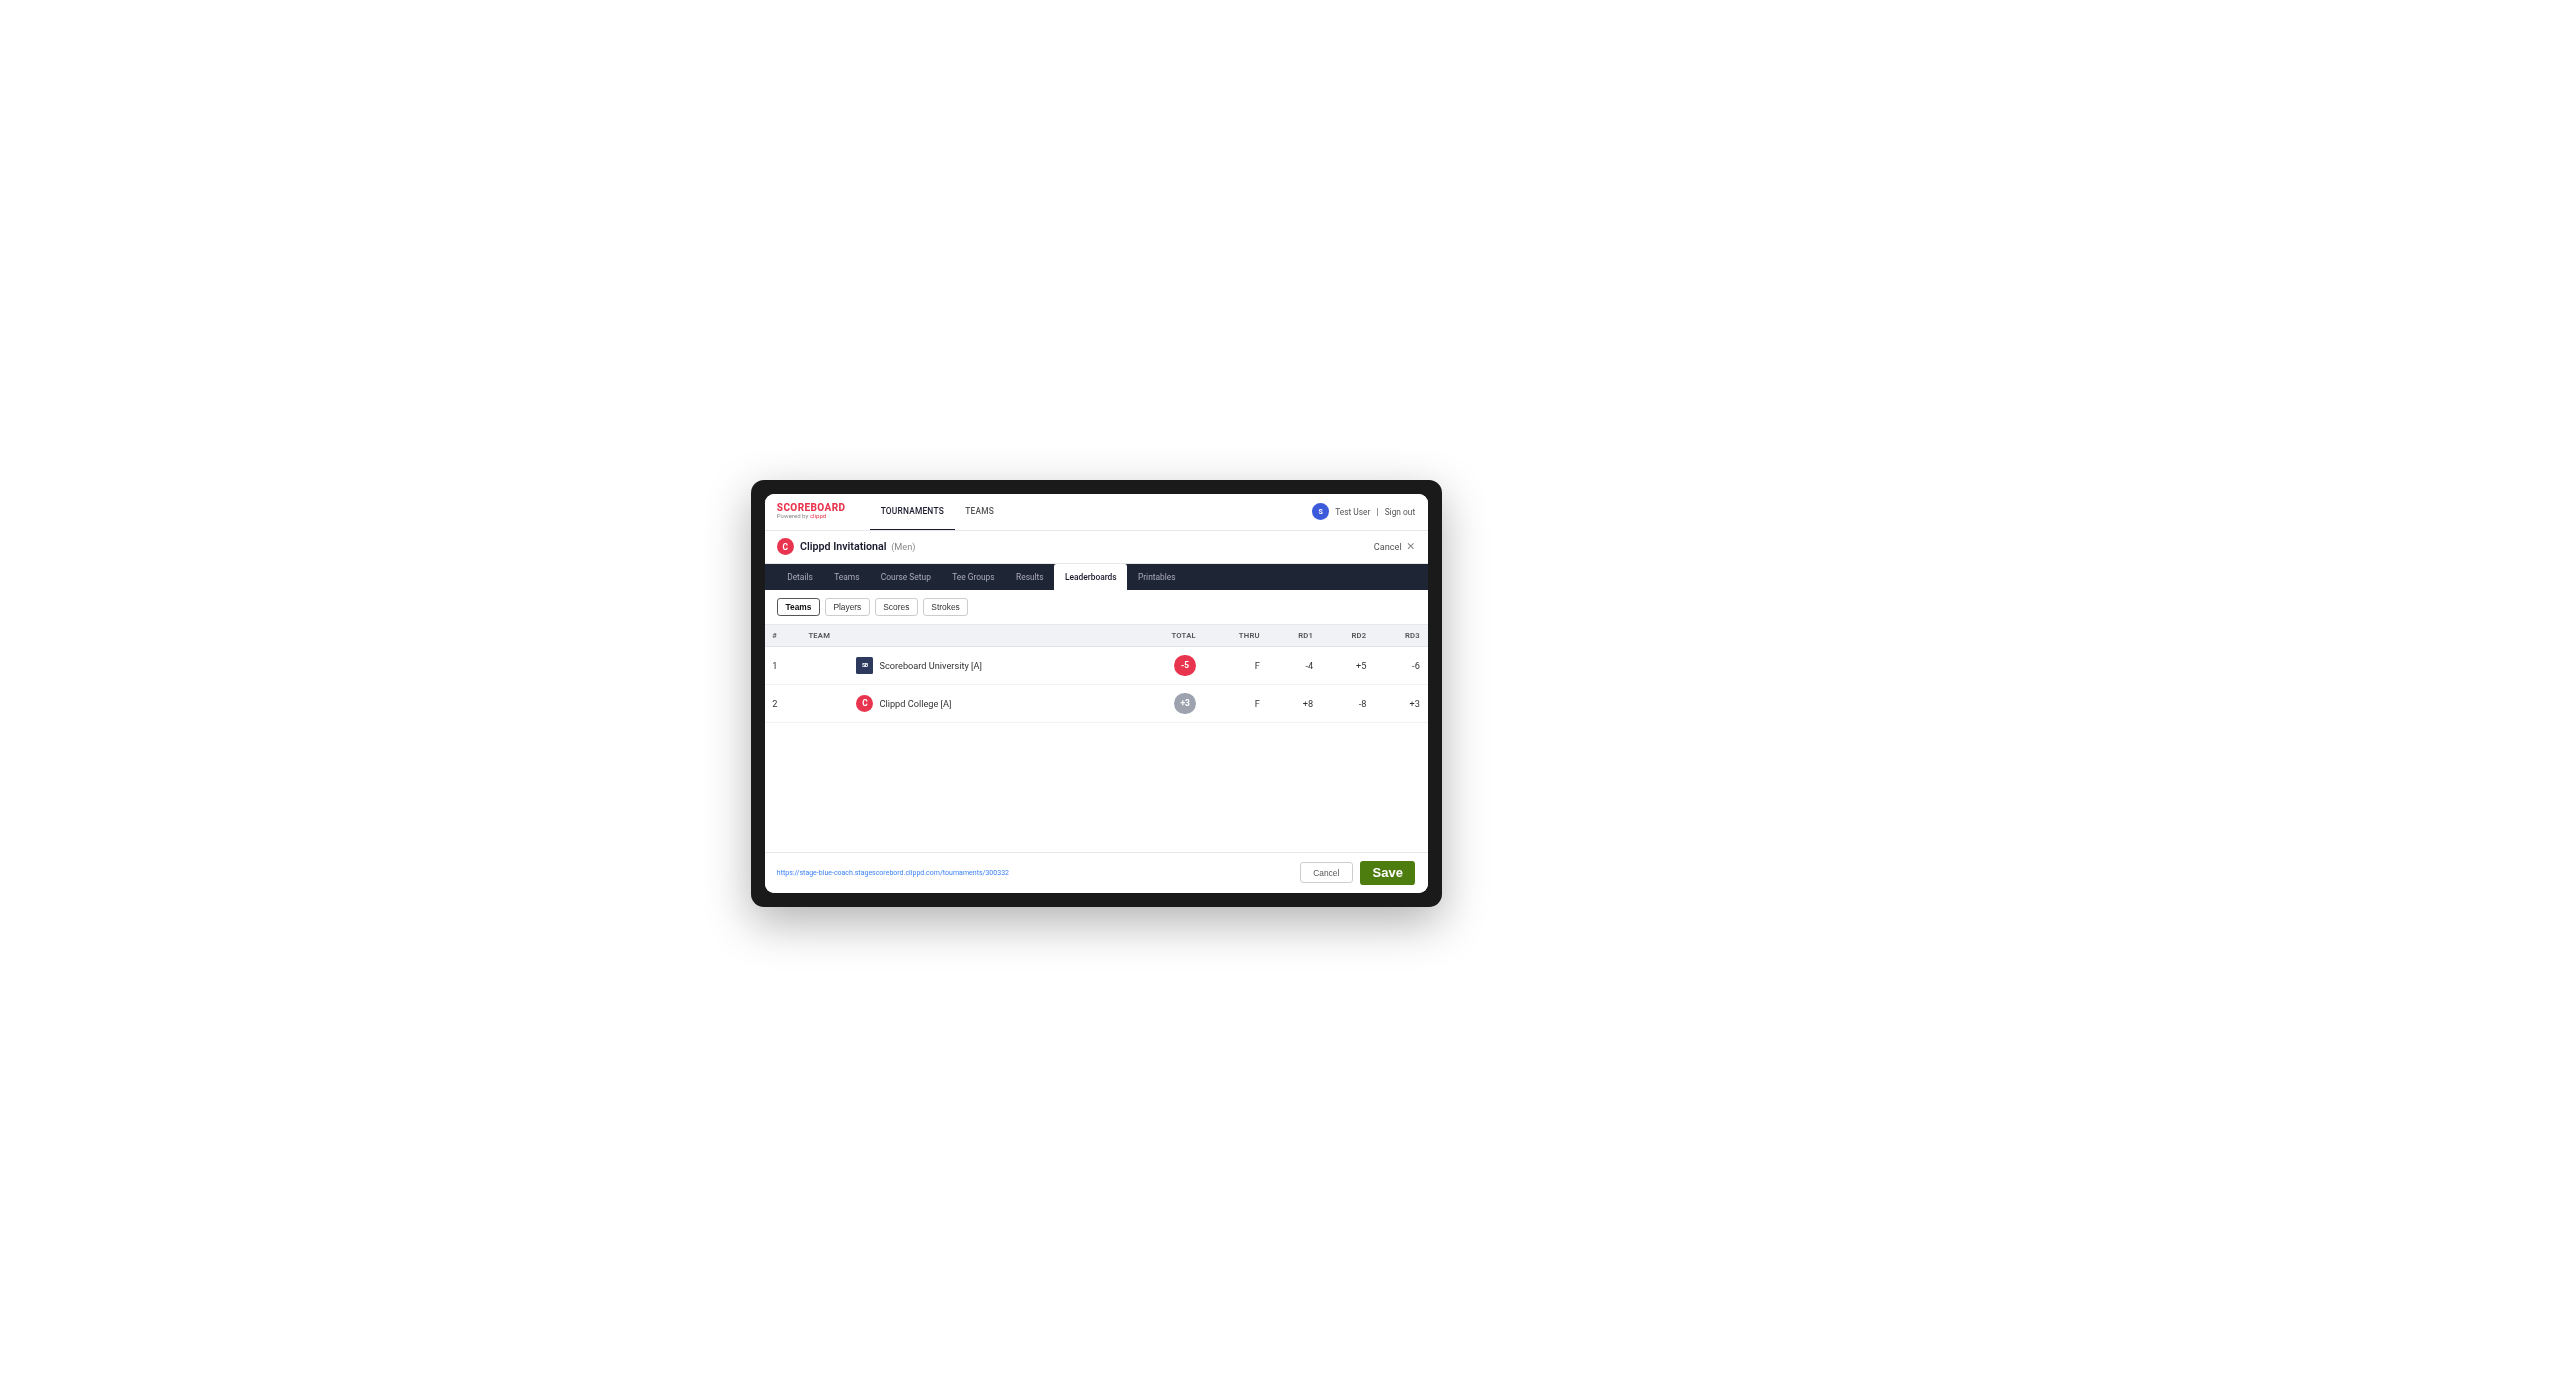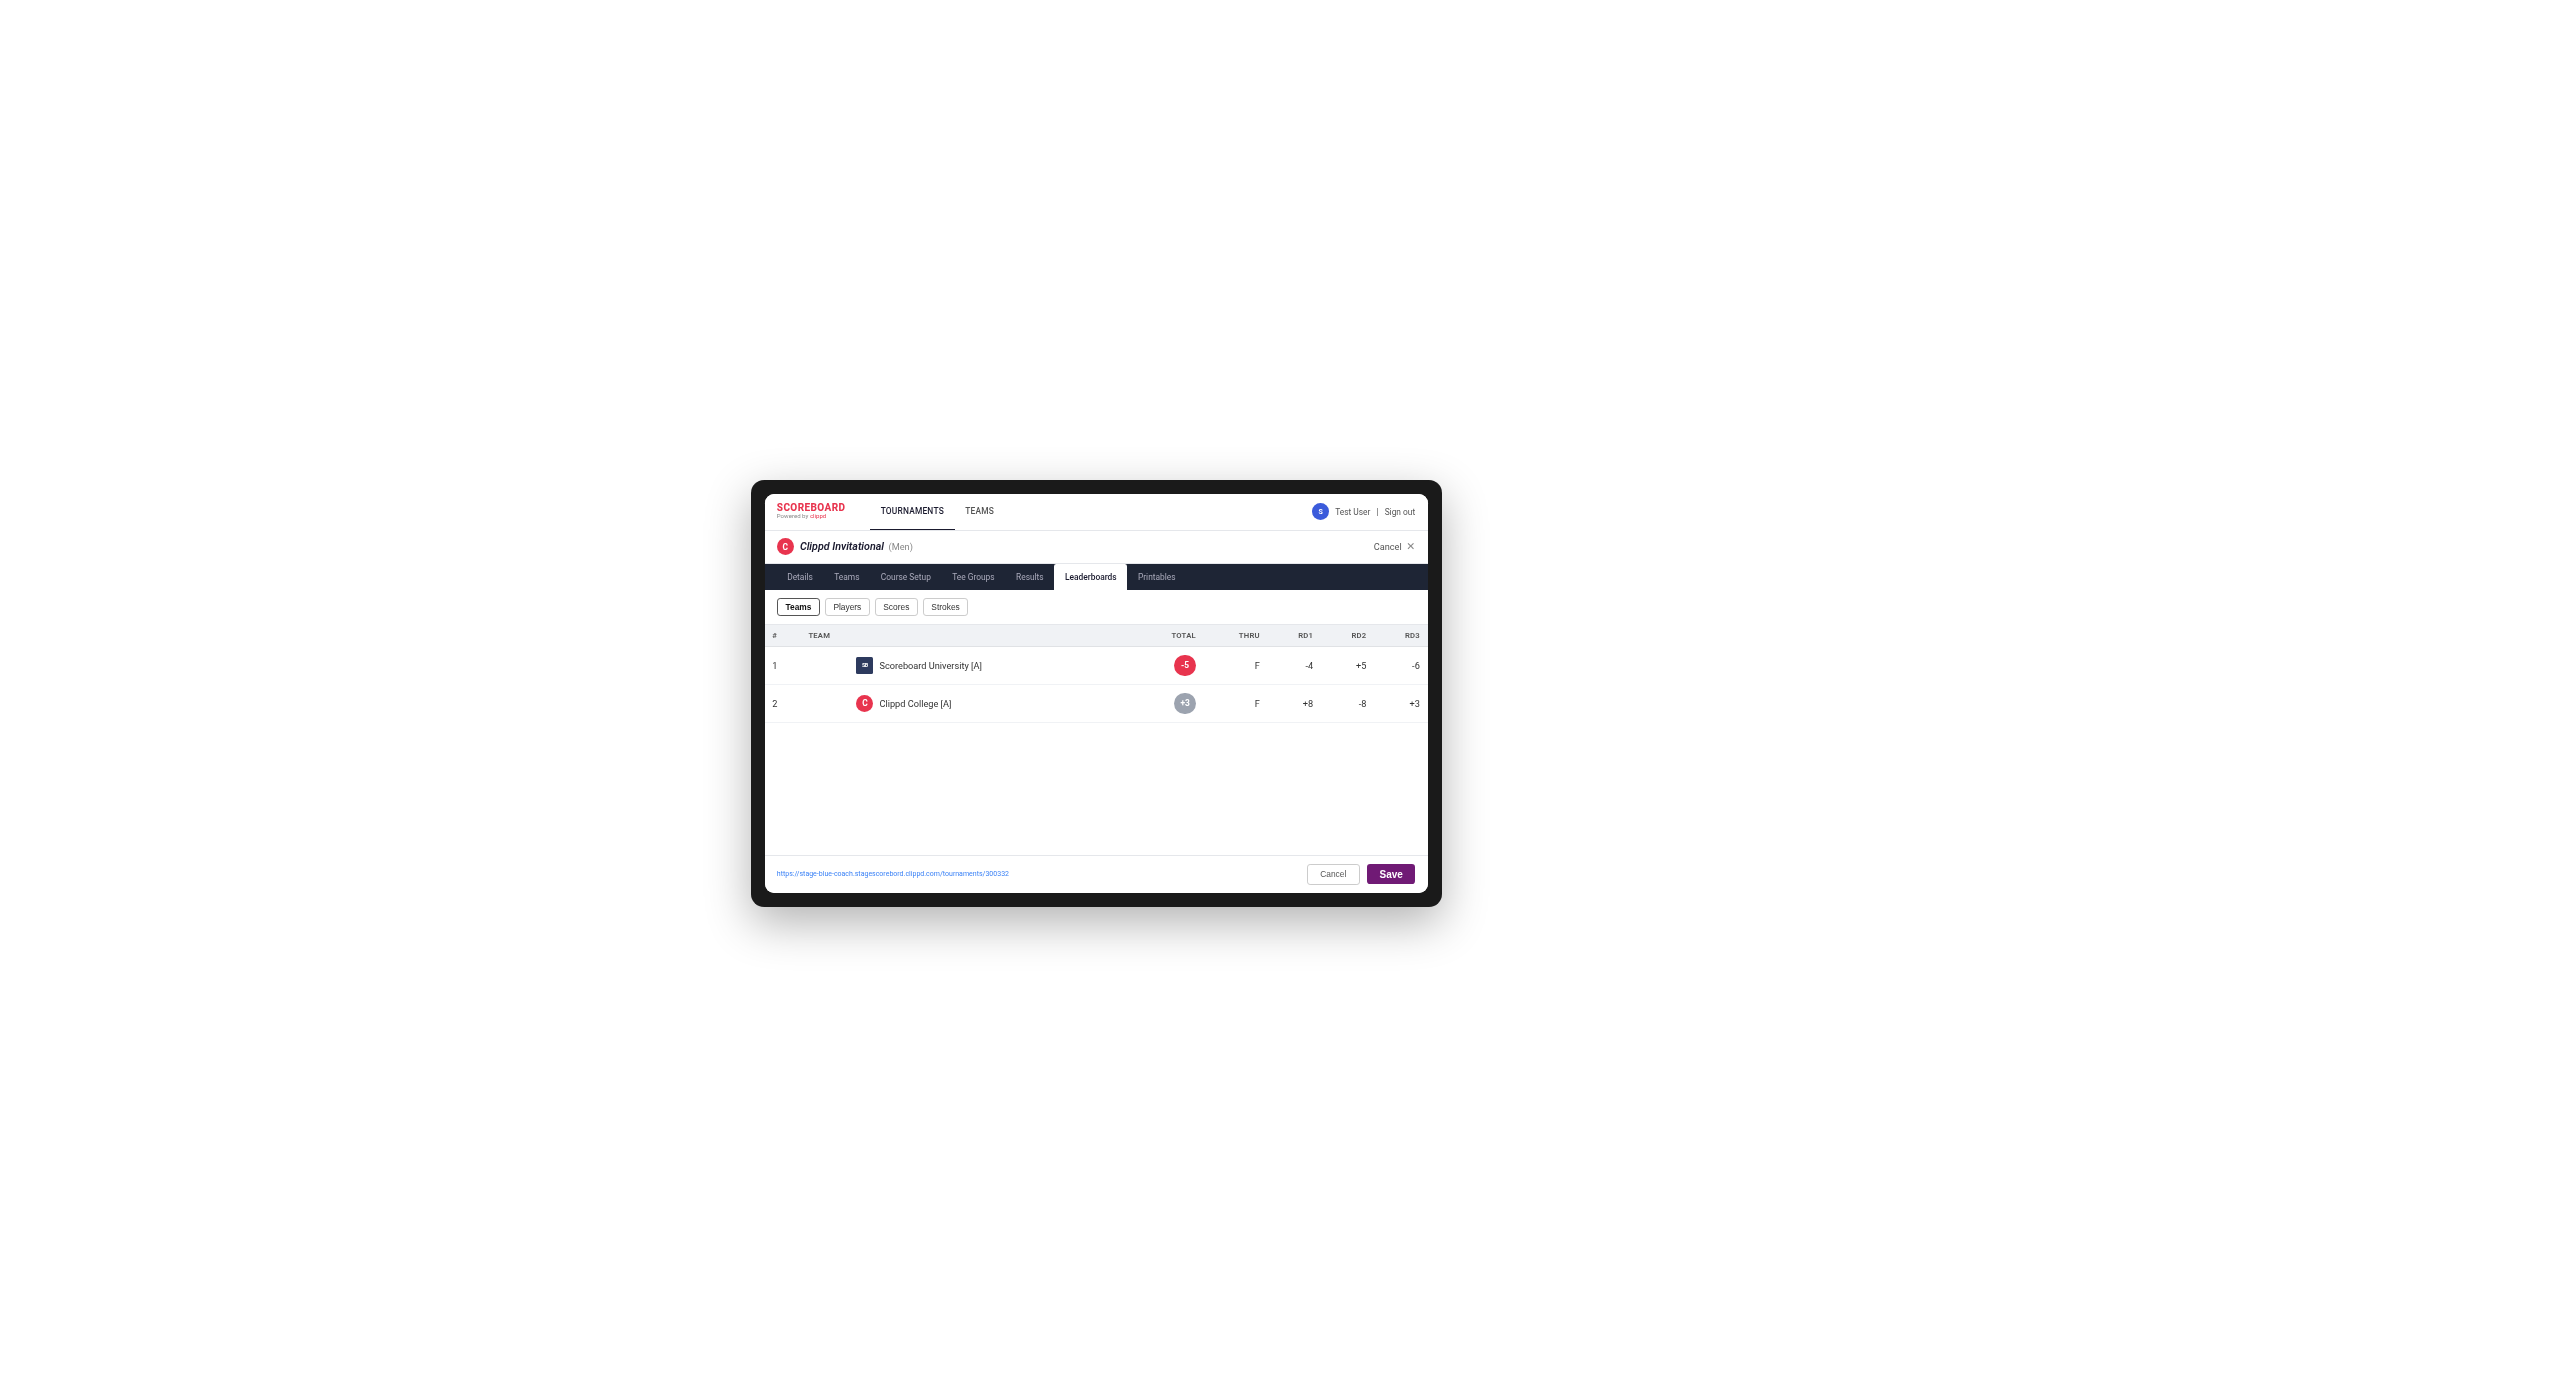--- a/index.html
+++ b/index.html
@@ -159,21 +159,20 @@
       color: #fff;
       font-size: 8.4px;
       font-weight: 700;
       margin-right: 6.1px;
     }
 
     .tournament-title {
       font-size: 10.7px;
       font-weight: 600;
       color: #1a1a2e;
-      font-style: italic;
     }
 
     .tournament-subtitle {
       font-size: 9.2px;
       color: #888;
       margin-left: 4.6px;
     }
 
     .tournament-cancel {
       margin-left: auto;
@@ -358,22 +357,22 @@
       background: #fff;
       font-size: 8.4px;
       color: #555;
       cursor: pointer;
     }
 
     .btn-save {
       padding: 4.6px 12.3px;
       border: none;
       border-radius: 3.1px;
-      background: #701a75;
-      font-size: 10px;
+      background: #4d7c0f;
+      font-size: 13px;
       font-weight: 600;
       color: #fff;
       cursor: pointer;
     }
 
     .content-area {
       flex: 1;
       overflow: auto;
     }
   </style>

